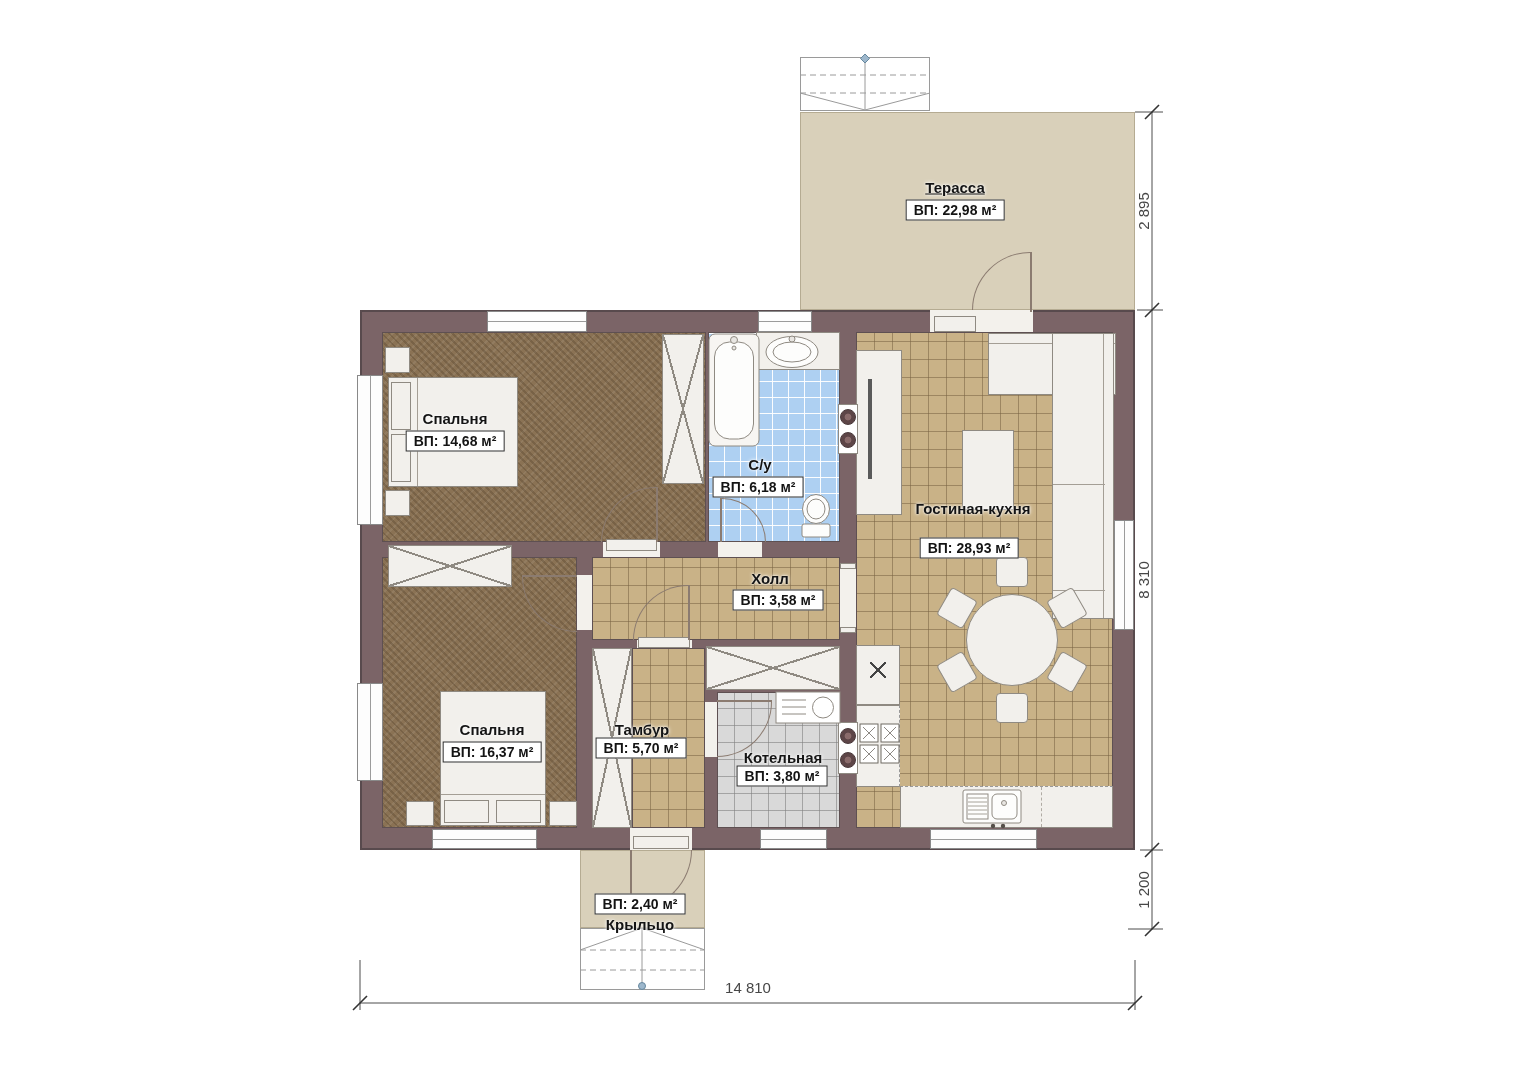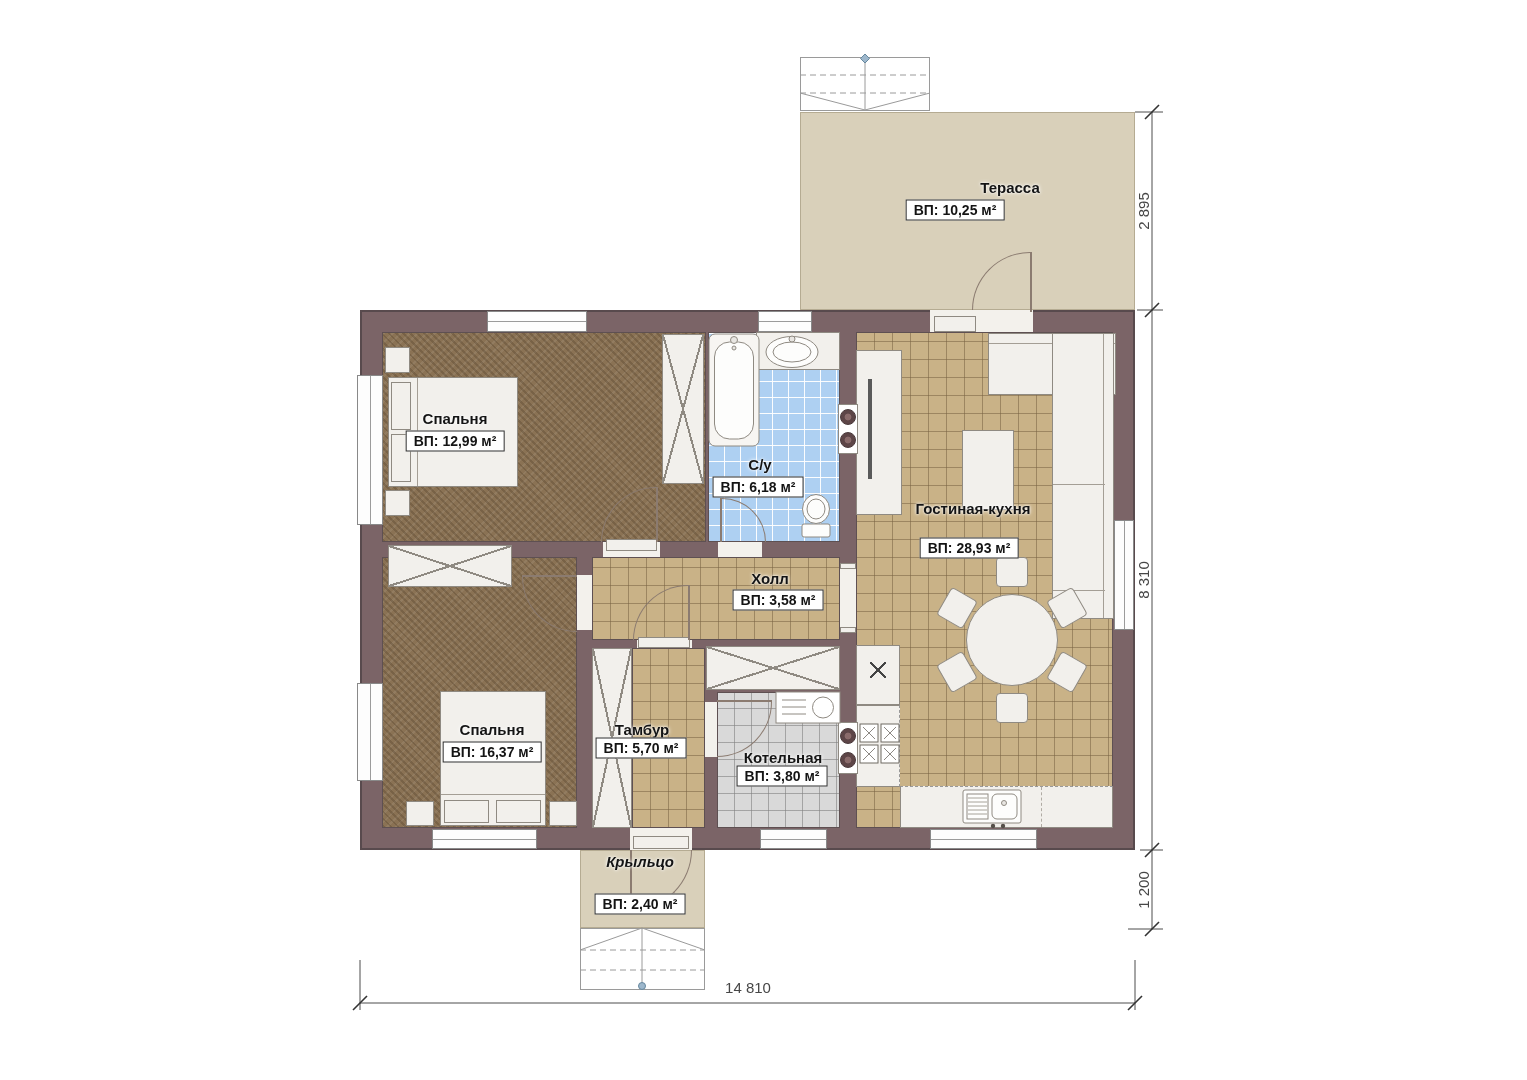--- a/index.html
+++ b/index.html
@@ -274,45 +274,45 @@
         <line x1="1145" y1="119" x2="1159" y2="105"></line>
         <line x1="1145" y1="317" x2="1159" y2="303"></line>
         <line x1="1145" y1="857" x2="1159" y2="843"></line>
         <line x1="1145" y1="936" x2="1159" y2="922"></line>
         <line x1="353" y1="1010" x2="367" y2="996"></line>
         <line x1="1128" y1="1010" x2="1142" y2="996"></line>
       </g>
     </g>
   </svg>
 
-  <div class="room-name" style="left:1010px;top:187px;">Терасса</div>
-  <div class="area-box" style="left:955px;top:210px;">ВП: 10,25 м²</div>
+  <div class="room-name" style="left:955px;top:187px;text-decoration:underline;">Терасса</div>
+  <div class="area-box" style="left:955px;top:210px;">ВП: 22,98 м²</div>
 
   <div class="room-name" style="left:455px;top:418px;">Спальня</div>
-  <div class="area-box" style="left:455px;top:441px;">ВП: 12,99 м²</div>
+  <div class="area-box" style="left:455px;top:441px;">ВП: 14,68 м²</div>
 
   <div class="room-name" style="left:760px;top:464px;">С/у</div>
   <div class="area-box" style="left:758px;top:487px;">ВП: 6,18 м²</div>
 
   <div class="room-name" style="left:973px;top:508px;">Гостиная-кухня</div>
   <div class="area-box" style="left:969px;top:548px;">ВП: 28,93 м²</div>
 
   <div class="room-name" style="left:770px;top:578px;">Холл</div>
   <div class="area-box" style="left:778px;top:600px;">ВП: 3,58 м²</div>
 
   <div class="room-name" style="left:492px;top:729px;">Спальня</div>
   <div class="area-box" style="left:492px;top:752px;">ВП: 16,37 м²</div>
 
   <div class="room-name" style="left:642px;top:729px;">Тамбур</div>
   <div class="area-box" style="left:641px;top:748px;">ВП: 5,70 м²</div>
 
   <div class="room-name" style="left:783px;top:757px;">Котельная</div>
   <div class="area-box" style="left:782px;top:776px;text-align:right;">ВП: 3,80 м²</div>
 
-  <div class="room-name" style="left:640px;top:861px;font-style:italic;">Крыльцо</div>
+  <div class="room-name" style="left:640px;top:924px;">Крыльцо</div>
   <div class="area-box" style="left:640px;top:904px;">ВП: 2,40 м²</div>
 
   <div class="dim dim-v" style="left:1143px;top:211px;">2 895</div>
   <div class="dim dim-v" style="left:1143px;top:580px;">8 310</div>
   <div class="dim dim-v" style="left:1143px;top:890px;">1 200</div>
   <div class="dim dim-h" style="left:748px;top:987px;">14 810</div>
 
 </div>
 
 </body></html>

